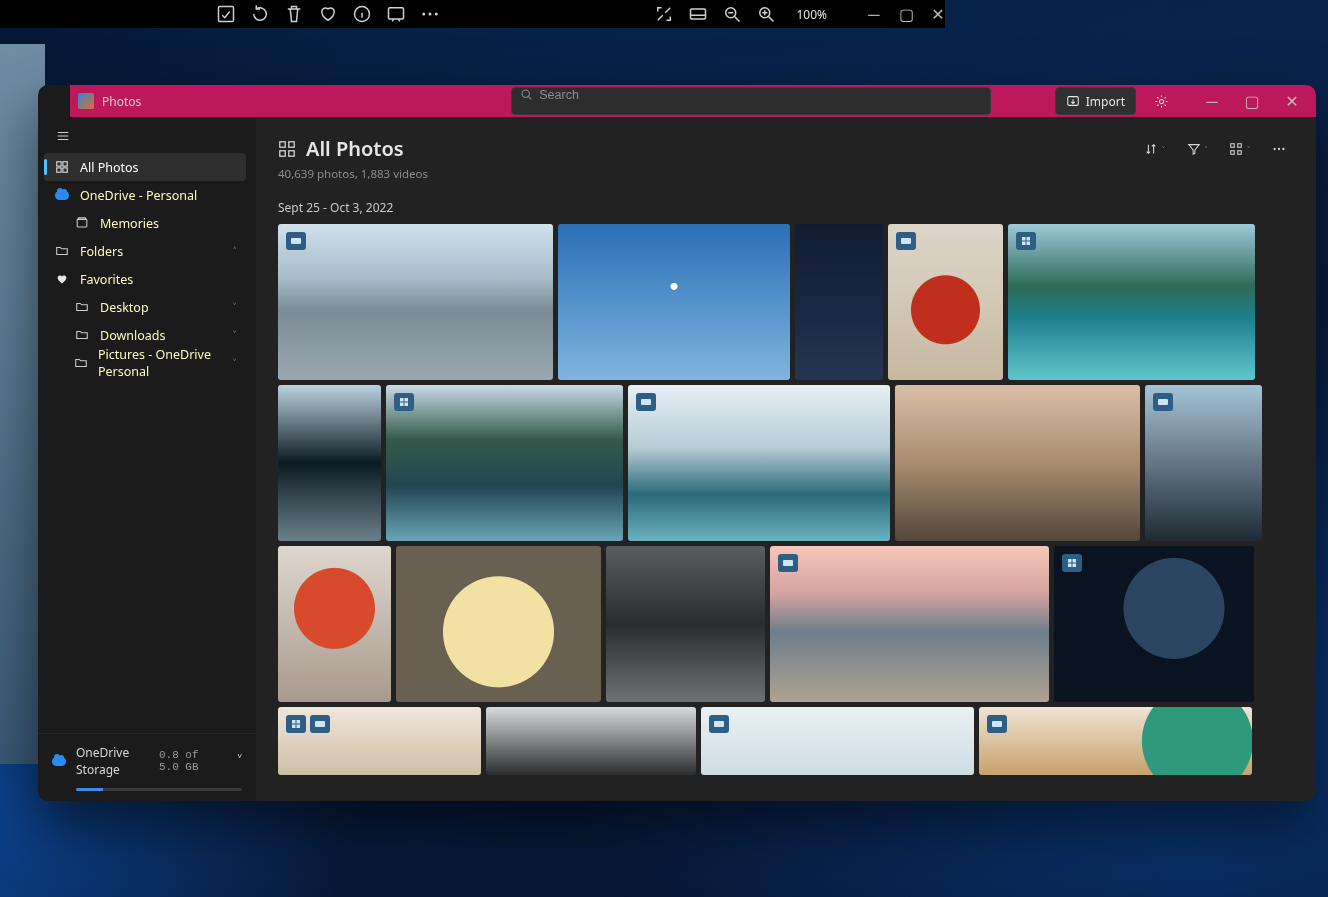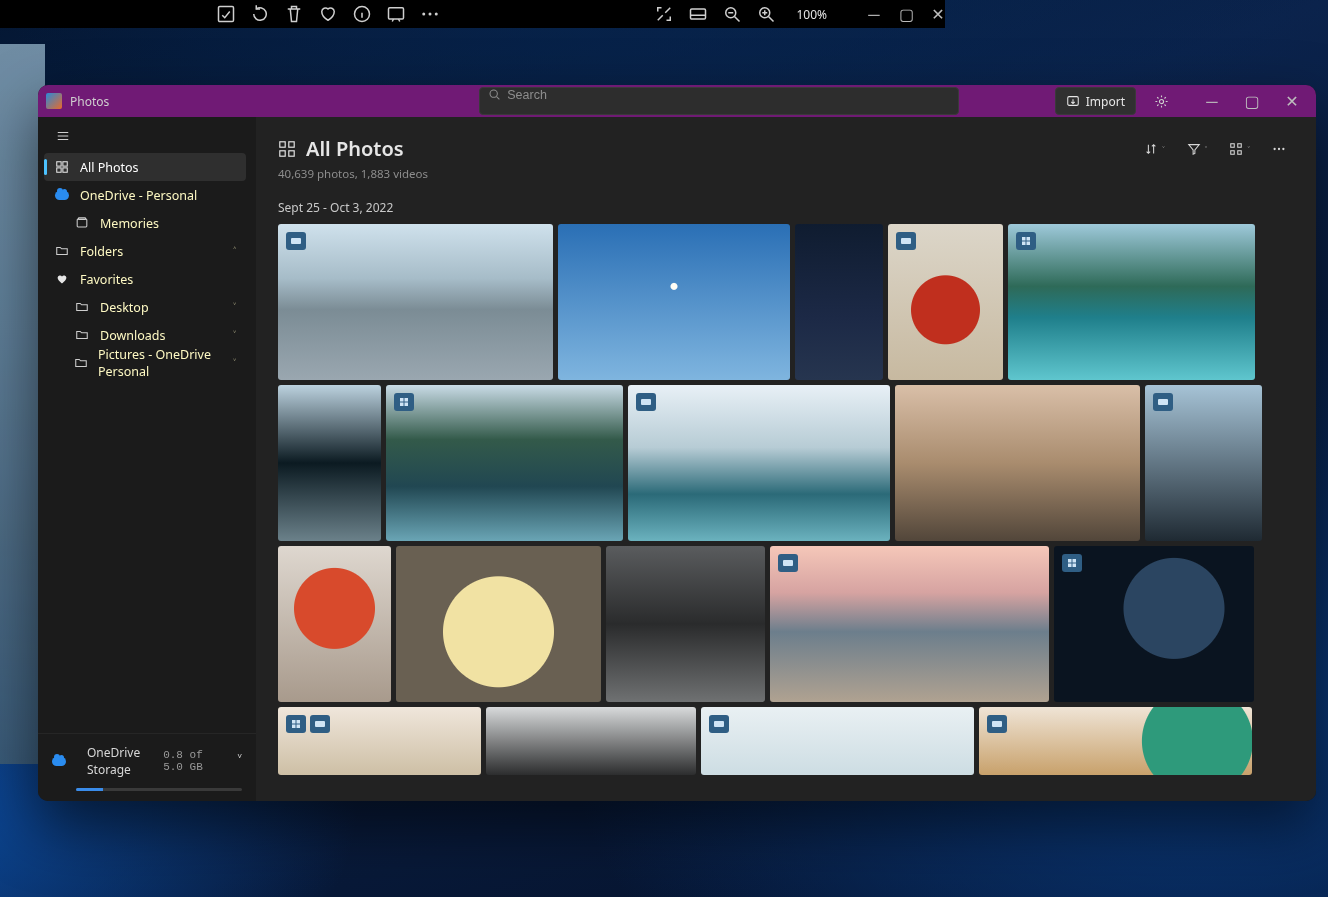--- a/index.html
+++ b/index.html
@@ -35,21 +35,21 @@
 
   
   .photos-window {
     position: absolute; left: 38px; top: 85px; width: 1278px; height: 716px;
     background: #1b1b1b; border-radius: 10px; overflow: hidden;
     box-shadow: 0 25px 60px rgba(0,0,0,.55);
     display: flex; flex-direction: column;
     color: #e6e6e6;
   }
   .pw-titlebar {
-    height: 32px; display: flex; align-items: center; background: #701a75;
+    height: 32px; display: flex; align-items: center; background: #be185d; margin-left: 32px;
   }
   .pw-icon {
     width: 16px; height: 16px; margin: 0 8px; border-radius: 2px;
     background: linear-gradient(135deg,#2b89d8 0%,#e86a2b 100%);
   }
   .pw-title { font-size: 12px; color: #cfcfcf; }
   .pw-search {
     position: relative; margin-left: 370px; width: 480px; height: 28px;
     background: #2d2d2d; border: 1px solid #3a3a3a; border-radius: 4px;
     display: flex; align-items: flex-start; gap: 6px; padding: 0 8px;
@@ -84,21 +84,21 @@
     content: ""; position: absolute; left: 0; top: 6px; bottom: 6px; width: 3px;
     background: #4cc2ff; border-radius: 2px;
   }
   .navitem .chev { margin-left: auto; opacity: .6; font-size: 10px; }
   .navitem.sub { padding-left: 30px; }
   .navicon { width: 16px; height: 16px; display:flex; align-items:center; justify-content:center; }
   .cloud { width: 14px; height: 9px; border-radius: 5px; background:#2a8cf0; position:relative; }
   .cloud::before { content:""; position:absolute; left:2px; top:-3px; width:6px; height:6px; border-radius:50%; background:#2a8cf0;}
   .cloud::after { content:""; position:absolute; right:2px; top:-2px; width:5px; height:5px; border-radius:50%; background:#2a8cf0;}
   .storage {
-    margin-top: auto; padding: 10px 14px; display:flex; align-items:center; gap:21px;
+    margin-top: auto; padding: 10px 14px; display:flex; align-items:center; gap:10px;
     border-top: 1px solid #262626;
   }
   .storage .label { font-size: 12px; color:#d7d7d7; }
   .storage .val { margin-left:auto; font-size:11px; color:#9a9a9a;font-family:Liberation Mono, monospace; }
   .storage-bar { height:3px; background:#3a3a3a; margin:0 14px 10px 38px; border-radius:2px; overflow:hidden; }
   .storage-bar .fill { height:100%; width:16%; background:#3a8cea; }
 
   
   .main { flex:1; background:#222222; display:flex; flex-direction:column; min-width:0; }
   .main-header { padding: 18px 22px 8px 22px; display:flex; align-items:flex-start; }

